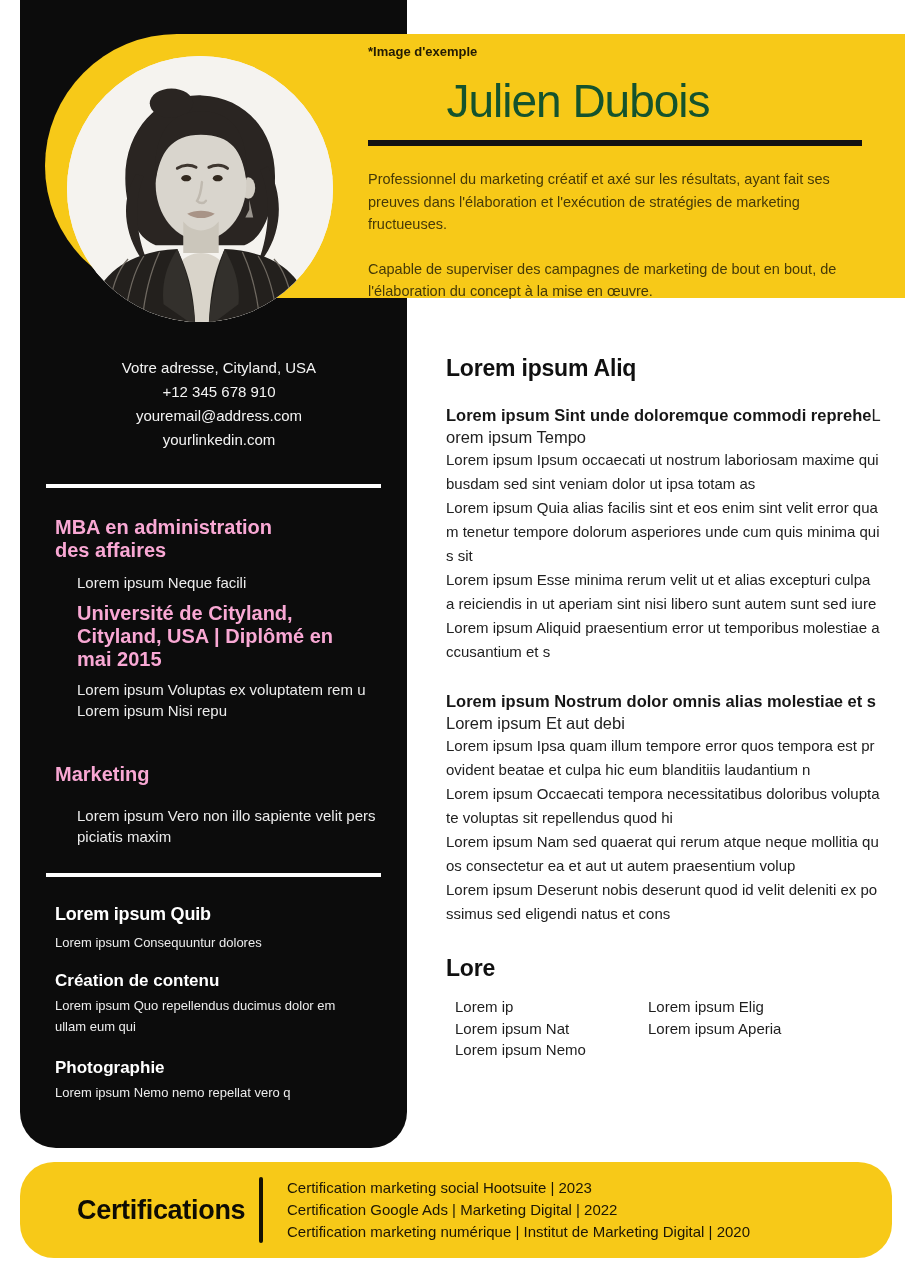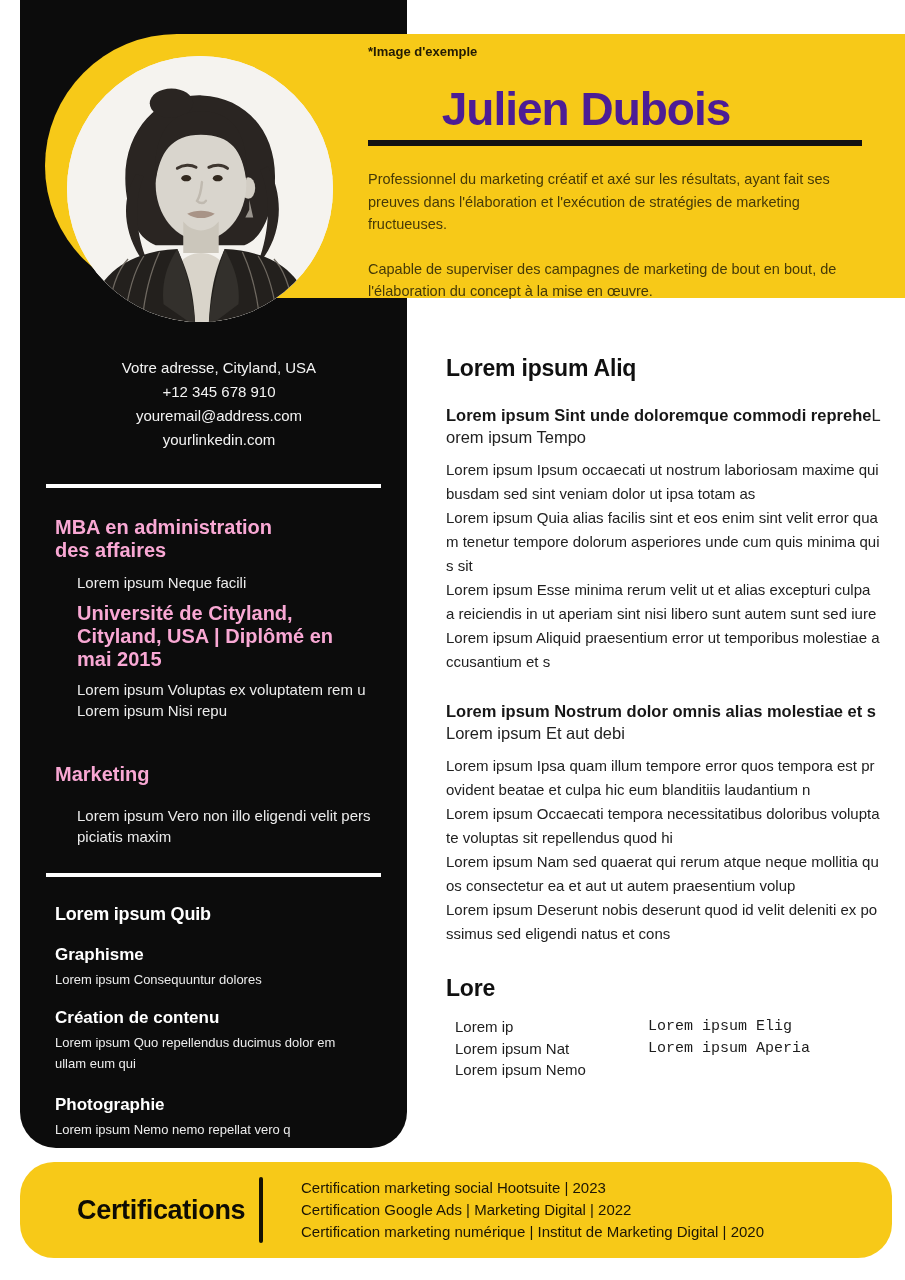--- a/index.html
+++ b/index.html
@@ -28,49 +28,49 @@
   .sb-p{margin:3px 0 0 0;font-size:13px;line-height:21px;color:#ececec;max-width:310px;}
 
   
   .band{position:absolute;left:45px;top:34px;width:860px;height:264px;background:#F7C918;
         border-radius:155px 0 0 155px;}
   .photo{position:absolute;left:22px;top:22px;width:266px;height:266px;border-radius:50%;
          overflow:hidden;background:#f5f3ef;}
   .photo svg{display:block;width:100%;height:100%;}
   .htext{position:absolute;left:323px;top:0;width:500px;height:100%;}
   .sample-note{position:absolute;left:0;top:10px;font-size:13px;font-weight:bold;color:#221b04;}
-  .name{position:absolute;left:0;top:40px;width:420px;margin:8px;text-align:center;
-        font-size:46px;font-weight:700;letter-spacing:-1px;color:#4c1d95;}
+  .name{position:absolute;left:0;top:40px;width:420px;margin:0;text-align:center;
+        font-size:46px;font-weight:400;letter-spacing:-1px;color:#14532d;}
   .rule{position:absolute;left:0;top:106px;width:494px;height:6px;background:#121212;}
   .summary{position:absolute;left:0;top:134px;width:500px;font-size:14.5px;line-height:22.5px;color:#463a08;}
   .summary p{margin:0;}
   .summary p + p{margin-top:22px;}
 
   
   .main{position:absolute;left:446px;top:354px;width:436px;color:#1f1f1f;}
   .main-h2{margin:0;font-size:23px;font-weight:bold;line-height:28px;color:#101010;letter-spacing:-0.2px;}
   .job{margin-top:22px;}
   .job + .job{margin-top:26px;}
   .jobhead{font-size:16.5px;line-height:22px;word-break:break-all;color:#171717;}
   .role{font-weight:bold;}
   .company{font-weight:normal;color:#222222;}
-  .bullets{margin-top:10px;font-size:15px;line-height:24px;word-break:break-all;color:#212121;}
+  .bullets{margin-top:0;font-size:15px;line-height:24px;word-break:break-all;color:#212121;}
   .skills{margin-top:28px;}
   .cols{display:flex;margin-top:14px;}
   .col{font-size:15px;line-height:21.5px;color:#1d1d1d;}
   .col1{box-sizing:border-box;width:202px;padding-left:9px;}
-  .col2{flex:1;font-family:Liberation Mono, monospace;}
+  .col2{flex:1;}
 
   
   .certs{position:absolute;left:20px;top:1162px;width:872px;height:96px;background:#F7C918;
          border-radius:34px;display:flex;align-items:center;box-sizing:border-box;}
   .cert-title{box-sizing:border-box;width:239px;padding-left:57px;font-size:27px;font-weight:800;
               letter-spacing:-0.3px;color:#0e0c04;}
   .cert-div{width:4px;height:66px;background:#151204;border-radius:2px;flex:none;}
-  .cert-list{margin-left:38px;font-size:15px;line-height:22.3px;color:#1c1605;}
+  .cert-list{margin-left:24px;font-size:15px;line-height:22.3px;color:#1c1605;}
 </style>
 </head>
 <body>
 
 <div class="page">
 
   <aside class="sidebar">
     <div class="contact">
       <div>Votre adresse, Cityland, USA</div>
       <div>+12 345 678 910</div>
@@ -79,27 +79,26 @@
     </div>
 
     <div class="sb-divider d1"></div>
 
     <h3 class="sb-h3 mba">MBA en administration des affaires</h3>
     <div class="sb-note ind note1">Lorem ipsum Neque facili</div>
     <h3 class="sb-h3 ind school">Université de Cityland, Cityland, USA | Diplômé en mai 2015</h3>
     <div class="sb-note ind note2">Lorem ipsum Voluptas ex voluptatem rem u Lorem ipsum Nisi repu</div>
 
     <h3 class="sb-h3 mkt">Marketing</h3>
-    <div class="sb-note ind note3">Lorem ipsum Vero non illo eligendi velit perspiciatis maxim</div>
+    <div class="sb-note ind note3">Lorem ipsum Vero non illo sapiente velit perspiciatis maxim</div>
 
     <div class="sb-divider d2"></div>
 
     <h2 class="sb-h2">Lorem ipsum Quib</h2>
 
-    <h4 class="sb-h4 h4a">Graphisme</h4>
     <p class="sb-p">Lorem ipsum Consequuntur dolores</p>
 
     <h4 class="sb-h4 h4b">Création de contenu</h4>
     <p class="sb-p">Lorem ipsum Quo repellendus ducimus dolor em ullam eum qui</p>
 
     <h4 class="sb-h4 h4c">Photographie</h4>
     <p class="sb-p">Lorem ipsum Nemo nemo repellat vero q</p>
   </aside>
 
   <header class="band">

